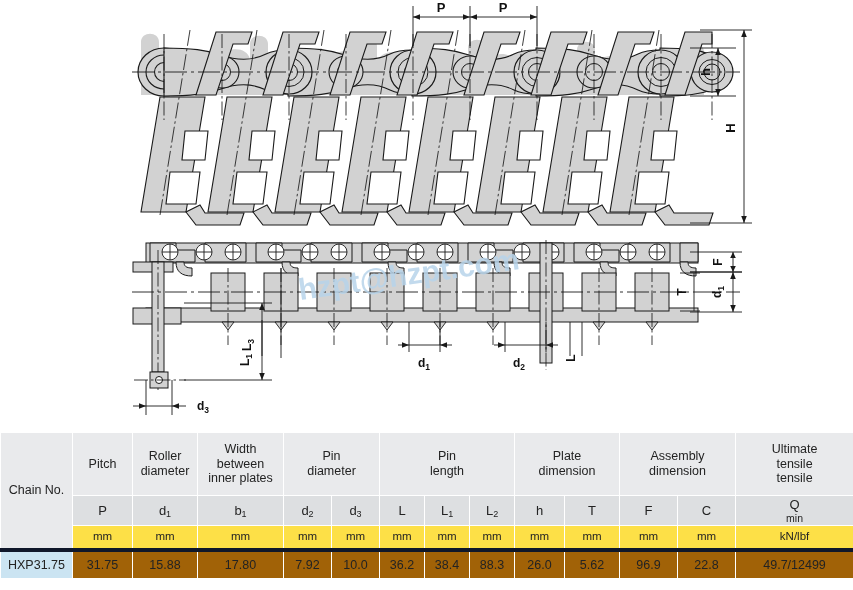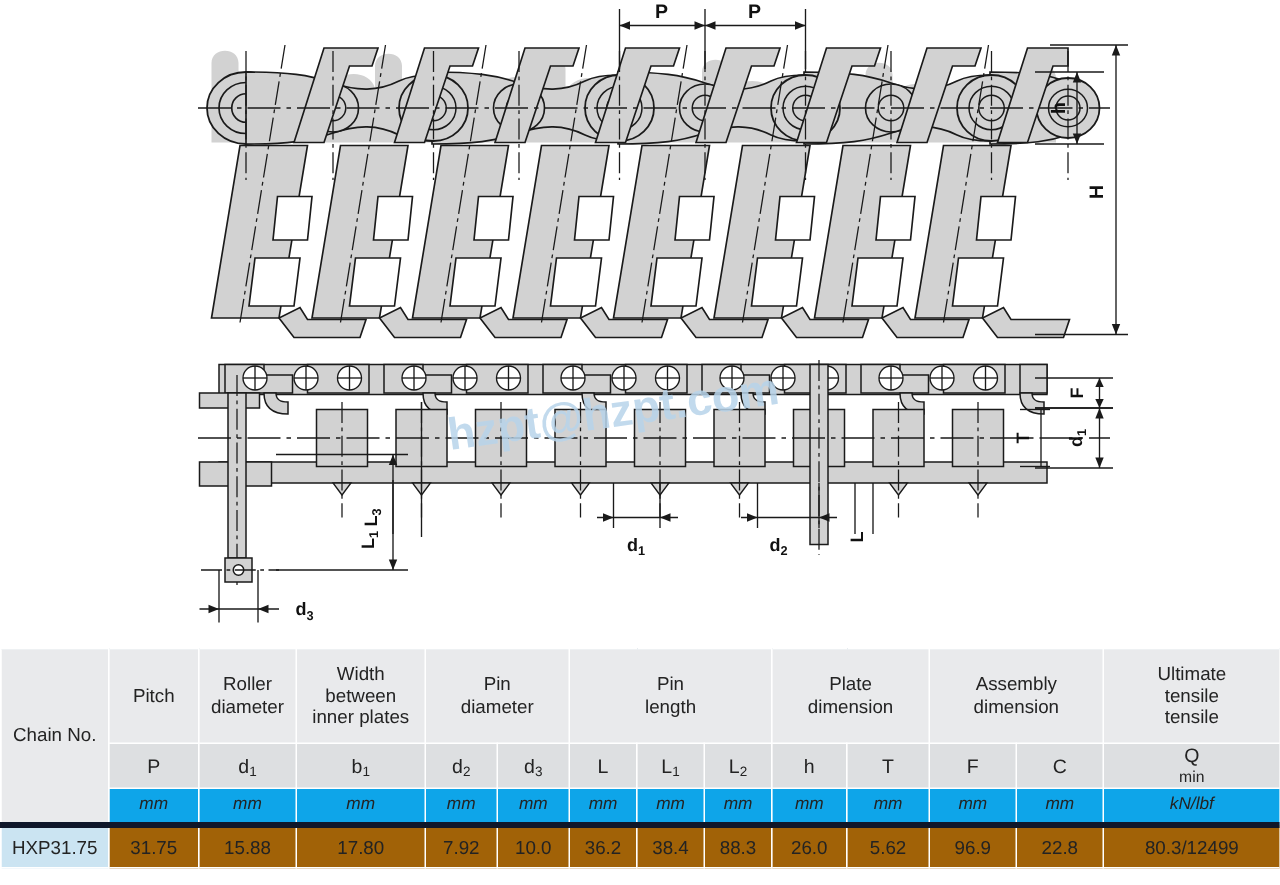--- a/index.html
+++ b/index.html
@@ -10,21 +10,21 @@
   #drawing{position:absolute;left:0;top:0;width:853px;height:428px;}
   #drawing svg{display:block;}
 
   
   #spec-table{position:absolute;left:0;top:432px;width:853px;}
   table{border-collapse:collapse;width:853px;table-layout:fixed;}
   td,th{border:1px solid #ffffff;padding:0;text-align:center;vertical-align:middle;
         font-weight:normal;font-size:12.5px;line-height:1.18;color:#232323;}
   .hdr-name{background:#e9eaec;height:62px;font-size:12.5px;}
   .hdr-sym{background:#dddfe1;height:29px;font-size:13px;}
-  .hdr-unit{background:#0ea5e9;height:22px;font-size:11.5px;font-style:italic;}
+  .hdr-unit{background:#fde047;height:22px;font-size:11.5px;}
   .chain-head{background:#e9eaec;font-size:12.5px;}
   .datarow td{background:#a16207;height:26px;font-size:12.5px;}
   .datarow td.first{background:#cbe4f2;font-weight:normal;}
   .tbl-top-line{position:absolute;left:0;top:432px;width:853px;height:1px;background:#9fb6c4;}
   .tbl-sep{border-top:4px solid #0f172a;}
   sub{font-size:9px;vertical-align:baseline;position:relative;top:2px;}
   .qmin{display:block;line-height:1.0;}
   .qmin .q{font-size:13px;}
   .qmin .mn{font-size:10.5px;}
 
@@ -602,17 +602,17 @@
     <td>17.80</td>
     <td>7.92</td>
     <td>10.0</td>
     <td>36.2</td>
     <td>38.4</td>
     <td>88.3</td>
     <td>26.0</td>
     <td>5.62</td>
     <td>96.9</td>
     <td>22.8</td>
-    <td>80.3/12499</td>
+    <td>49.7/12499</td>
   </tr>
 </tbody>
     </table>
 </div>
 
 </body></html>

